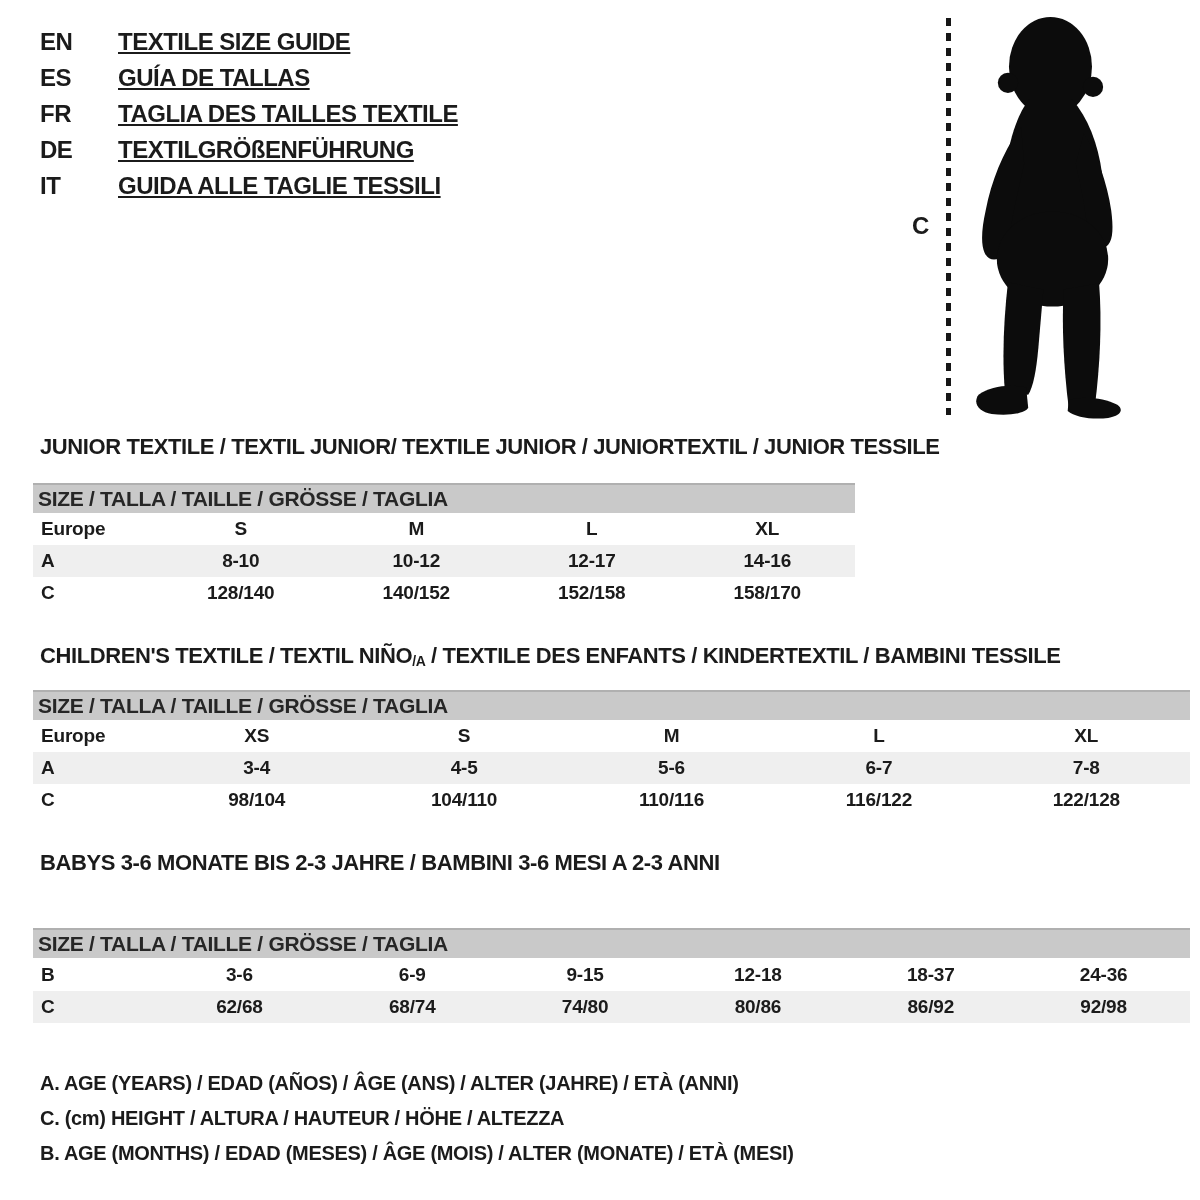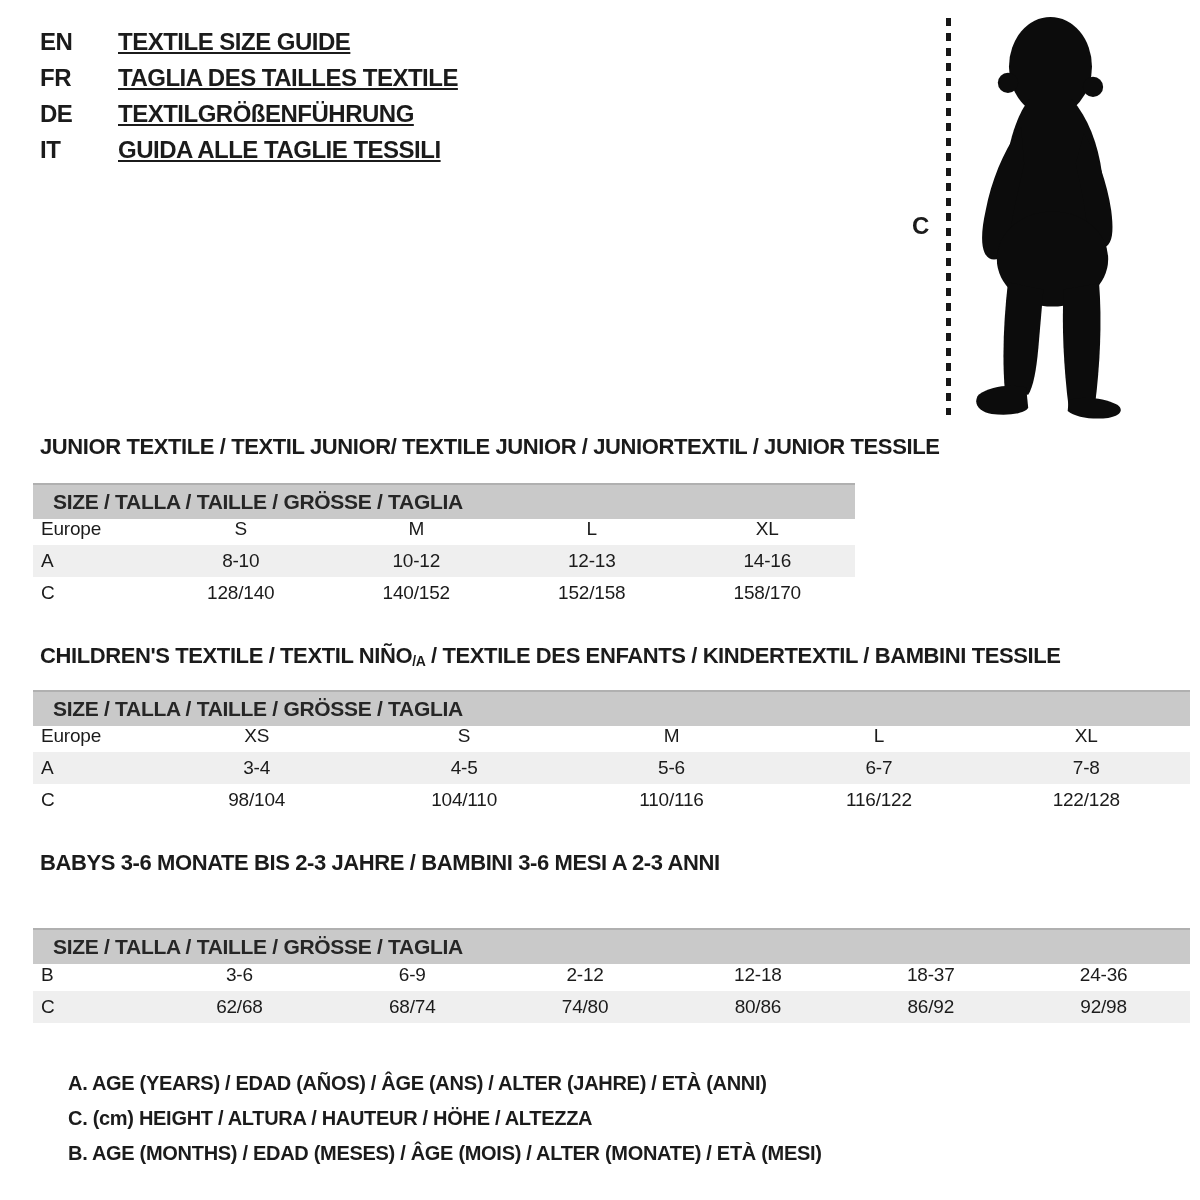--- a/index.html
+++ b/index.html
@@ -30,52 +30,56 @@
   
   .section-title{font-size:22px;font-weight:700;letter-spacing:-0.4px;white-space:nowrap;}
   .title-junior{left:40px;top:434px;}
   .title-children{left:40px;top:643px;}
   .title-babies{left:40px;top:846px;line-height:33px;}
   .title-sub{font-size:14px;vertical-align:-3px;font-weight:700;}
 
   
   .size-bar{
     background:#c9c9c9;border-top:2px solid #b0b0b0;
-    height:36px;display:flex;align-items:center;
+    height:30px;display:flex;align-items:center;
     font-size:21px;font-weight:700;letter-spacing:-0.3px;color:#262626;
-    padding-left:20px;box-sizing:border-box;
+    padding-left:5px;box-sizing:border-box;
   }
   .bar-junior{left:33px;top:483px;width:822px;}
   .bar-children{left:33px;top:690px;width:1157px;}
   .bar-babies{left:33px;top:928px;width:1157px;}
 
   
   .grid{display:block;}
   .grid-junior{left:33px;top:513px;width:822px;}
   .grid-children{left:33px;top:720px;width:1157px;}
   .grid-babies{left:33px;top:959px;width:1157px;}
   .trow{display:grid;height:32px;align-items:center;}
   .cols-4{grid-template-columns:120px repeat(4,1fr);}
   .cols-5{grid-template-columns:120px repeat(5,1fr);}
   .cols-6{grid-template-columns:120px repeat(6,1fr);}
   .trow.alt{background:#efefef;}
-  .cell{font-size:19px;font-weight:400;letter-spacing:-0.2px;text-align:center;}
+  .cell{font-size:19px;font-weight:700;letter-spacing:-0.2px;text-align:center;}
   .cell.lbl{text-align:left;padding-left:8px;}
 
   
-  .footnotes{left:40px;top:1066px;line-height:35px;margin-left:28px;}
+  .footnotes{left:40px;top:1066px;line-height:35px;}
   .footnote{font-size:20px;font-weight:700;letter-spacing:-0.3px;white-space:nowrap;}
 </style>
 </head>
 <body>
 
 <div class="abs lang-list">
   <div class="lang-row">
     <span class="lang-code">EN</span>
     <span class="lang-label">TEXTILE SIZE GUIDE</span>
+  </div>
+  <div class="lang-row">
+    <span class="lang-code">ES</span>
+    <span class="lang-label">GUÍA DE TALLAS</span>
   </div>
   <div class="lang-row">
     <span class="lang-code">FR</span>
     <span class="lang-label">TAGLIA DES TAILLES TEXTILE</span>
   </div>
   <div class="lang-row">
     <span class="lang-code">DE</span>
     <span class="lang-label">TEXTILGRÖßENFÜHRUNG</span>
   </div>
   <div class="lang-row">
@@ -111,21 +115,21 @@
     <div class="cell lbl">Europe</div>
     <div class="cell">S</div>
     <div class="cell">M</div>
     <div class="cell">L</div>
     <div class="cell">XL</div>
   </div>
   <div class="trow cols-4 alt">
     <div class="cell lbl">A</div>
     <div class="cell">8-10</div>
     <div class="cell">10-12</div>
-    <div class="cell">12-13</div>
+    <div class="cell">12-17</div>
     <div class="cell">14-16</div>
   </div>
   <div class="trow cols-4">
     <div class="cell lbl">C</div>
     <div class="cell">128/140</div>
     <div class="cell">140/152</div>
     <div class="cell">152/158</div>
     <div class="cell">158/170</div>
   </div>
 </div>
@@ -167,21 +171,21 @@
   <div>BABYS 3-6 MONATE BIS 2-3 JAHRE / BAMBINI 3-6 MESI A 2-3 ANNI</div>
 </div>
 <div class="abs size-bar bar-babies">
   <span>SIZE / TALLA / TAILLE / GRÖSSE / TAGLIA</span>
 </div>
 <div class="abs grid grid-babies">
   <div class="trow cols-6">
     <div class="cell lbl">B</div>
     <div class="cell">3-6</div>
     <div class="cell">6-9</div>
-    <div class="cell">2-12</div>
+    <div class="cell">9-15</div>
     <div class="cell">12-18</div>
     <div class="cell">18-37</div>
     <div class="cell">24-36</div>
   </div>
   <div class="trow cols-6 alt">
     <div class="cell lbl">C</div>
     <div class="cell">62/68</div>
     <div class="cell">68/74</div>
     <div class="cell">74/80</div>
     <div class="cell">80/86</div>

